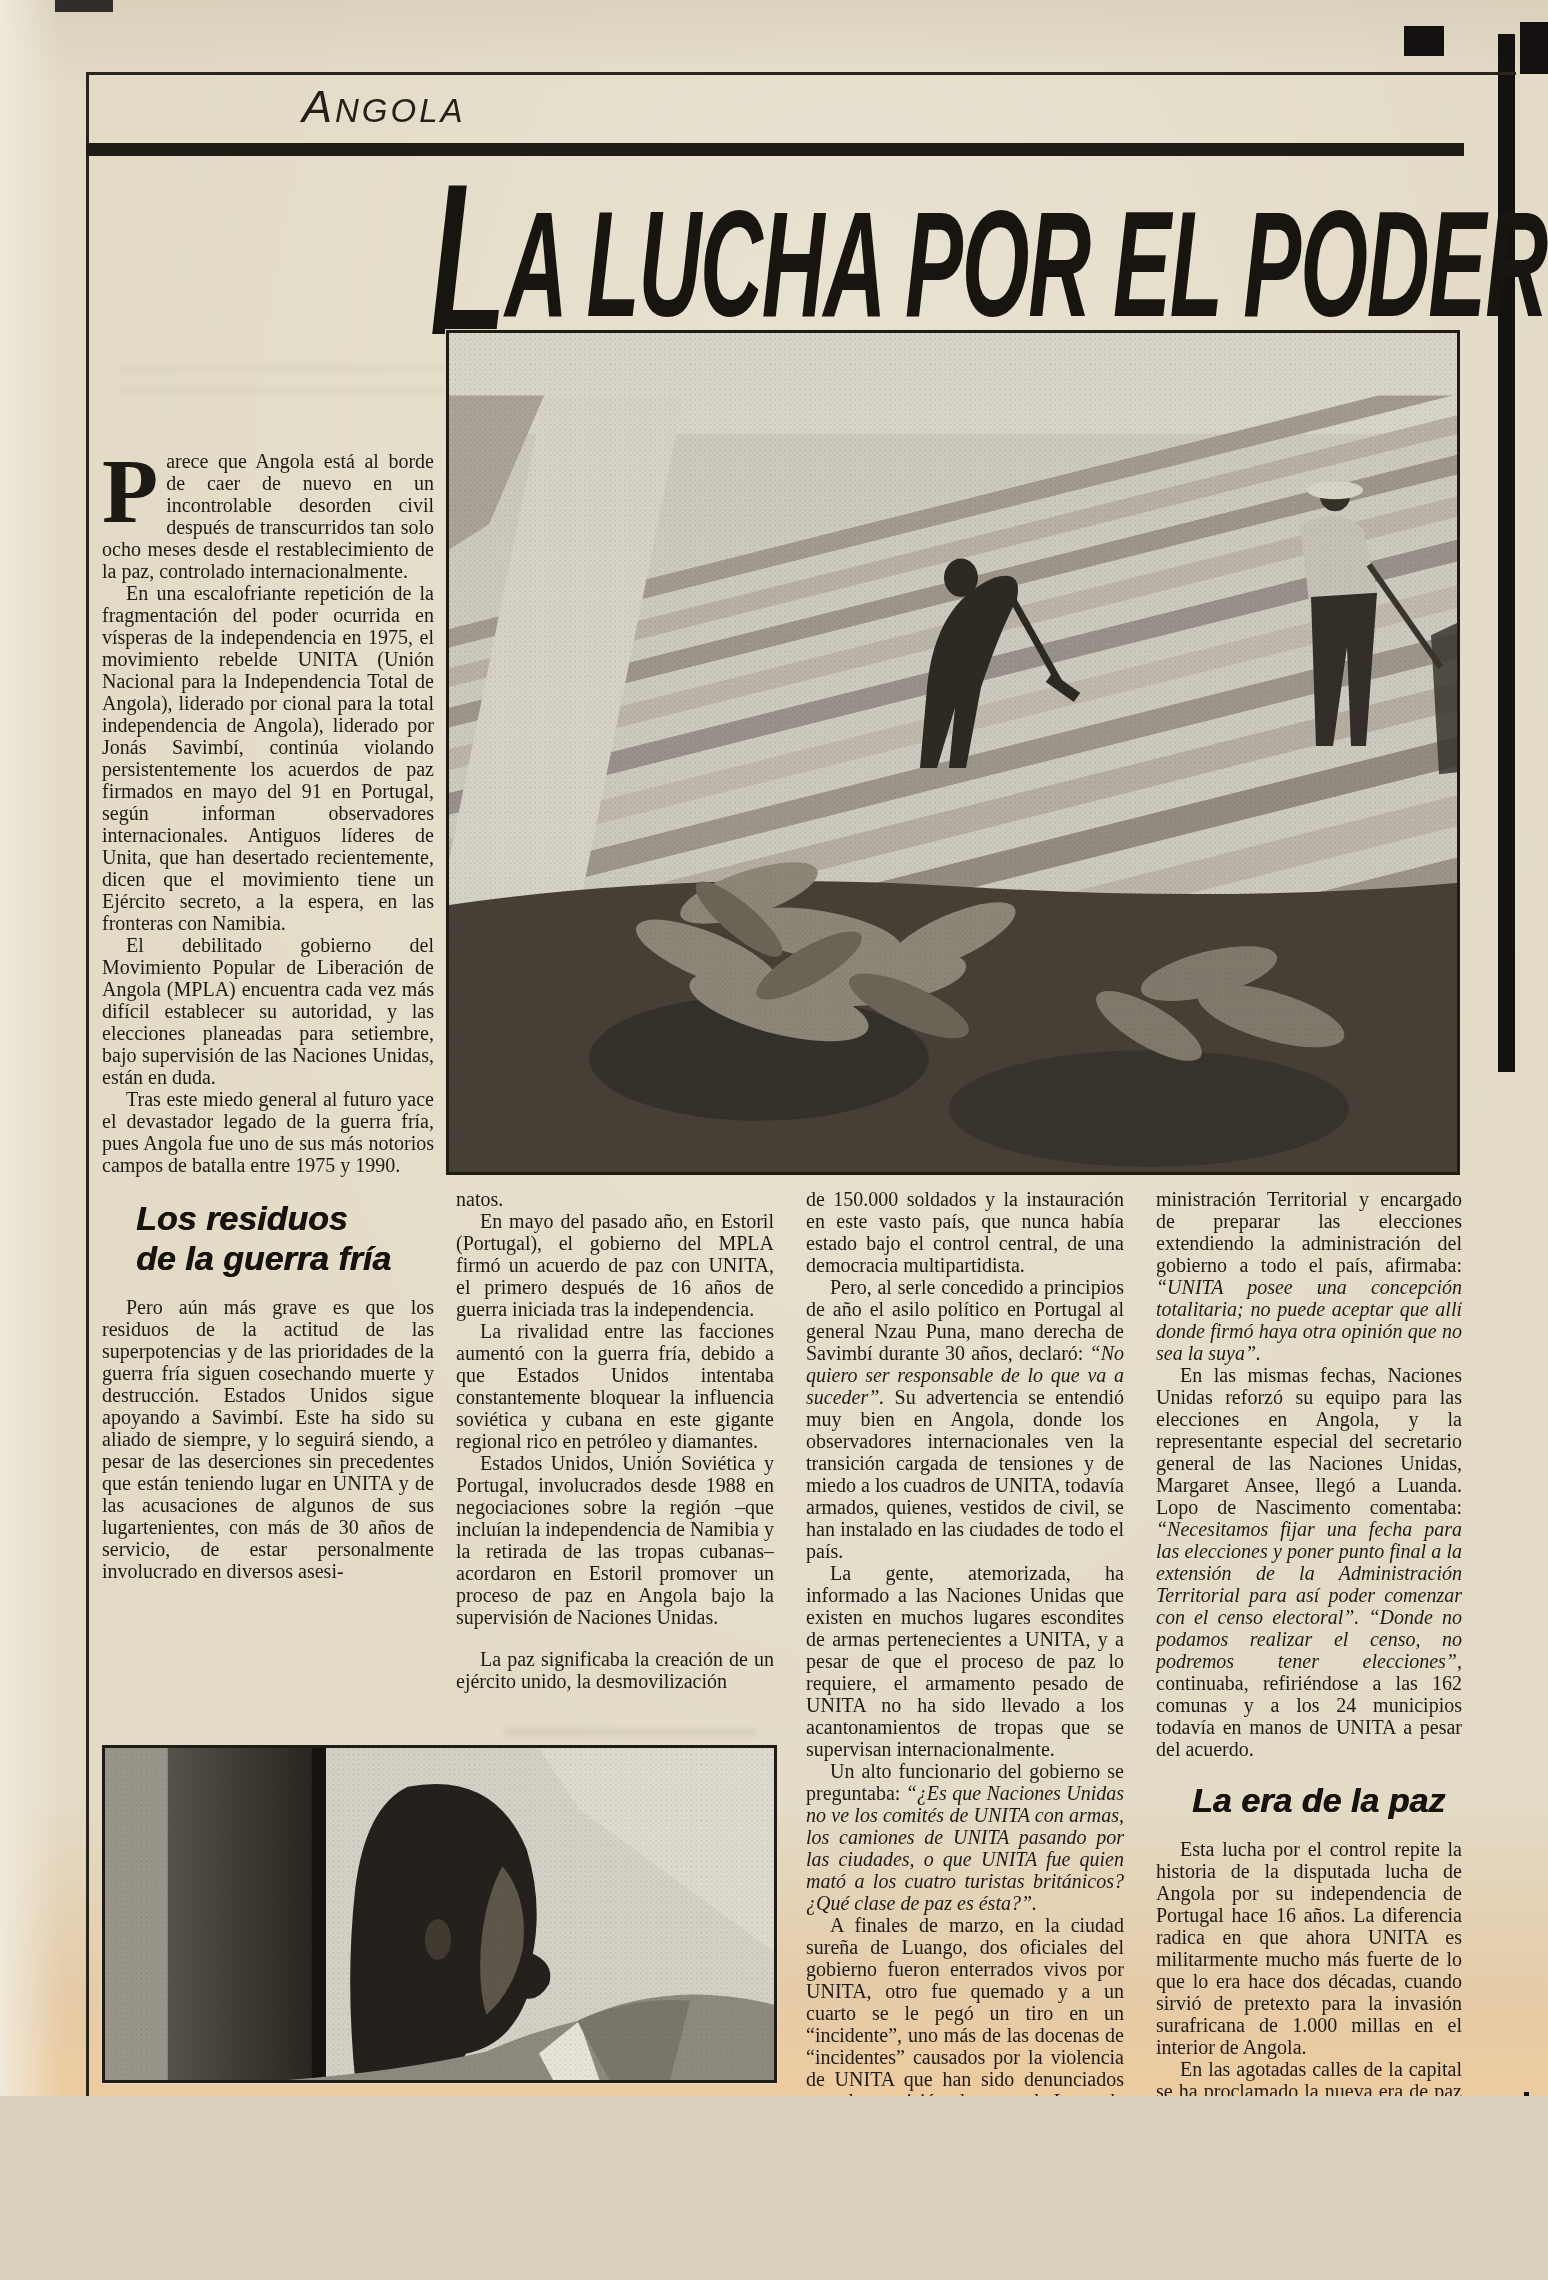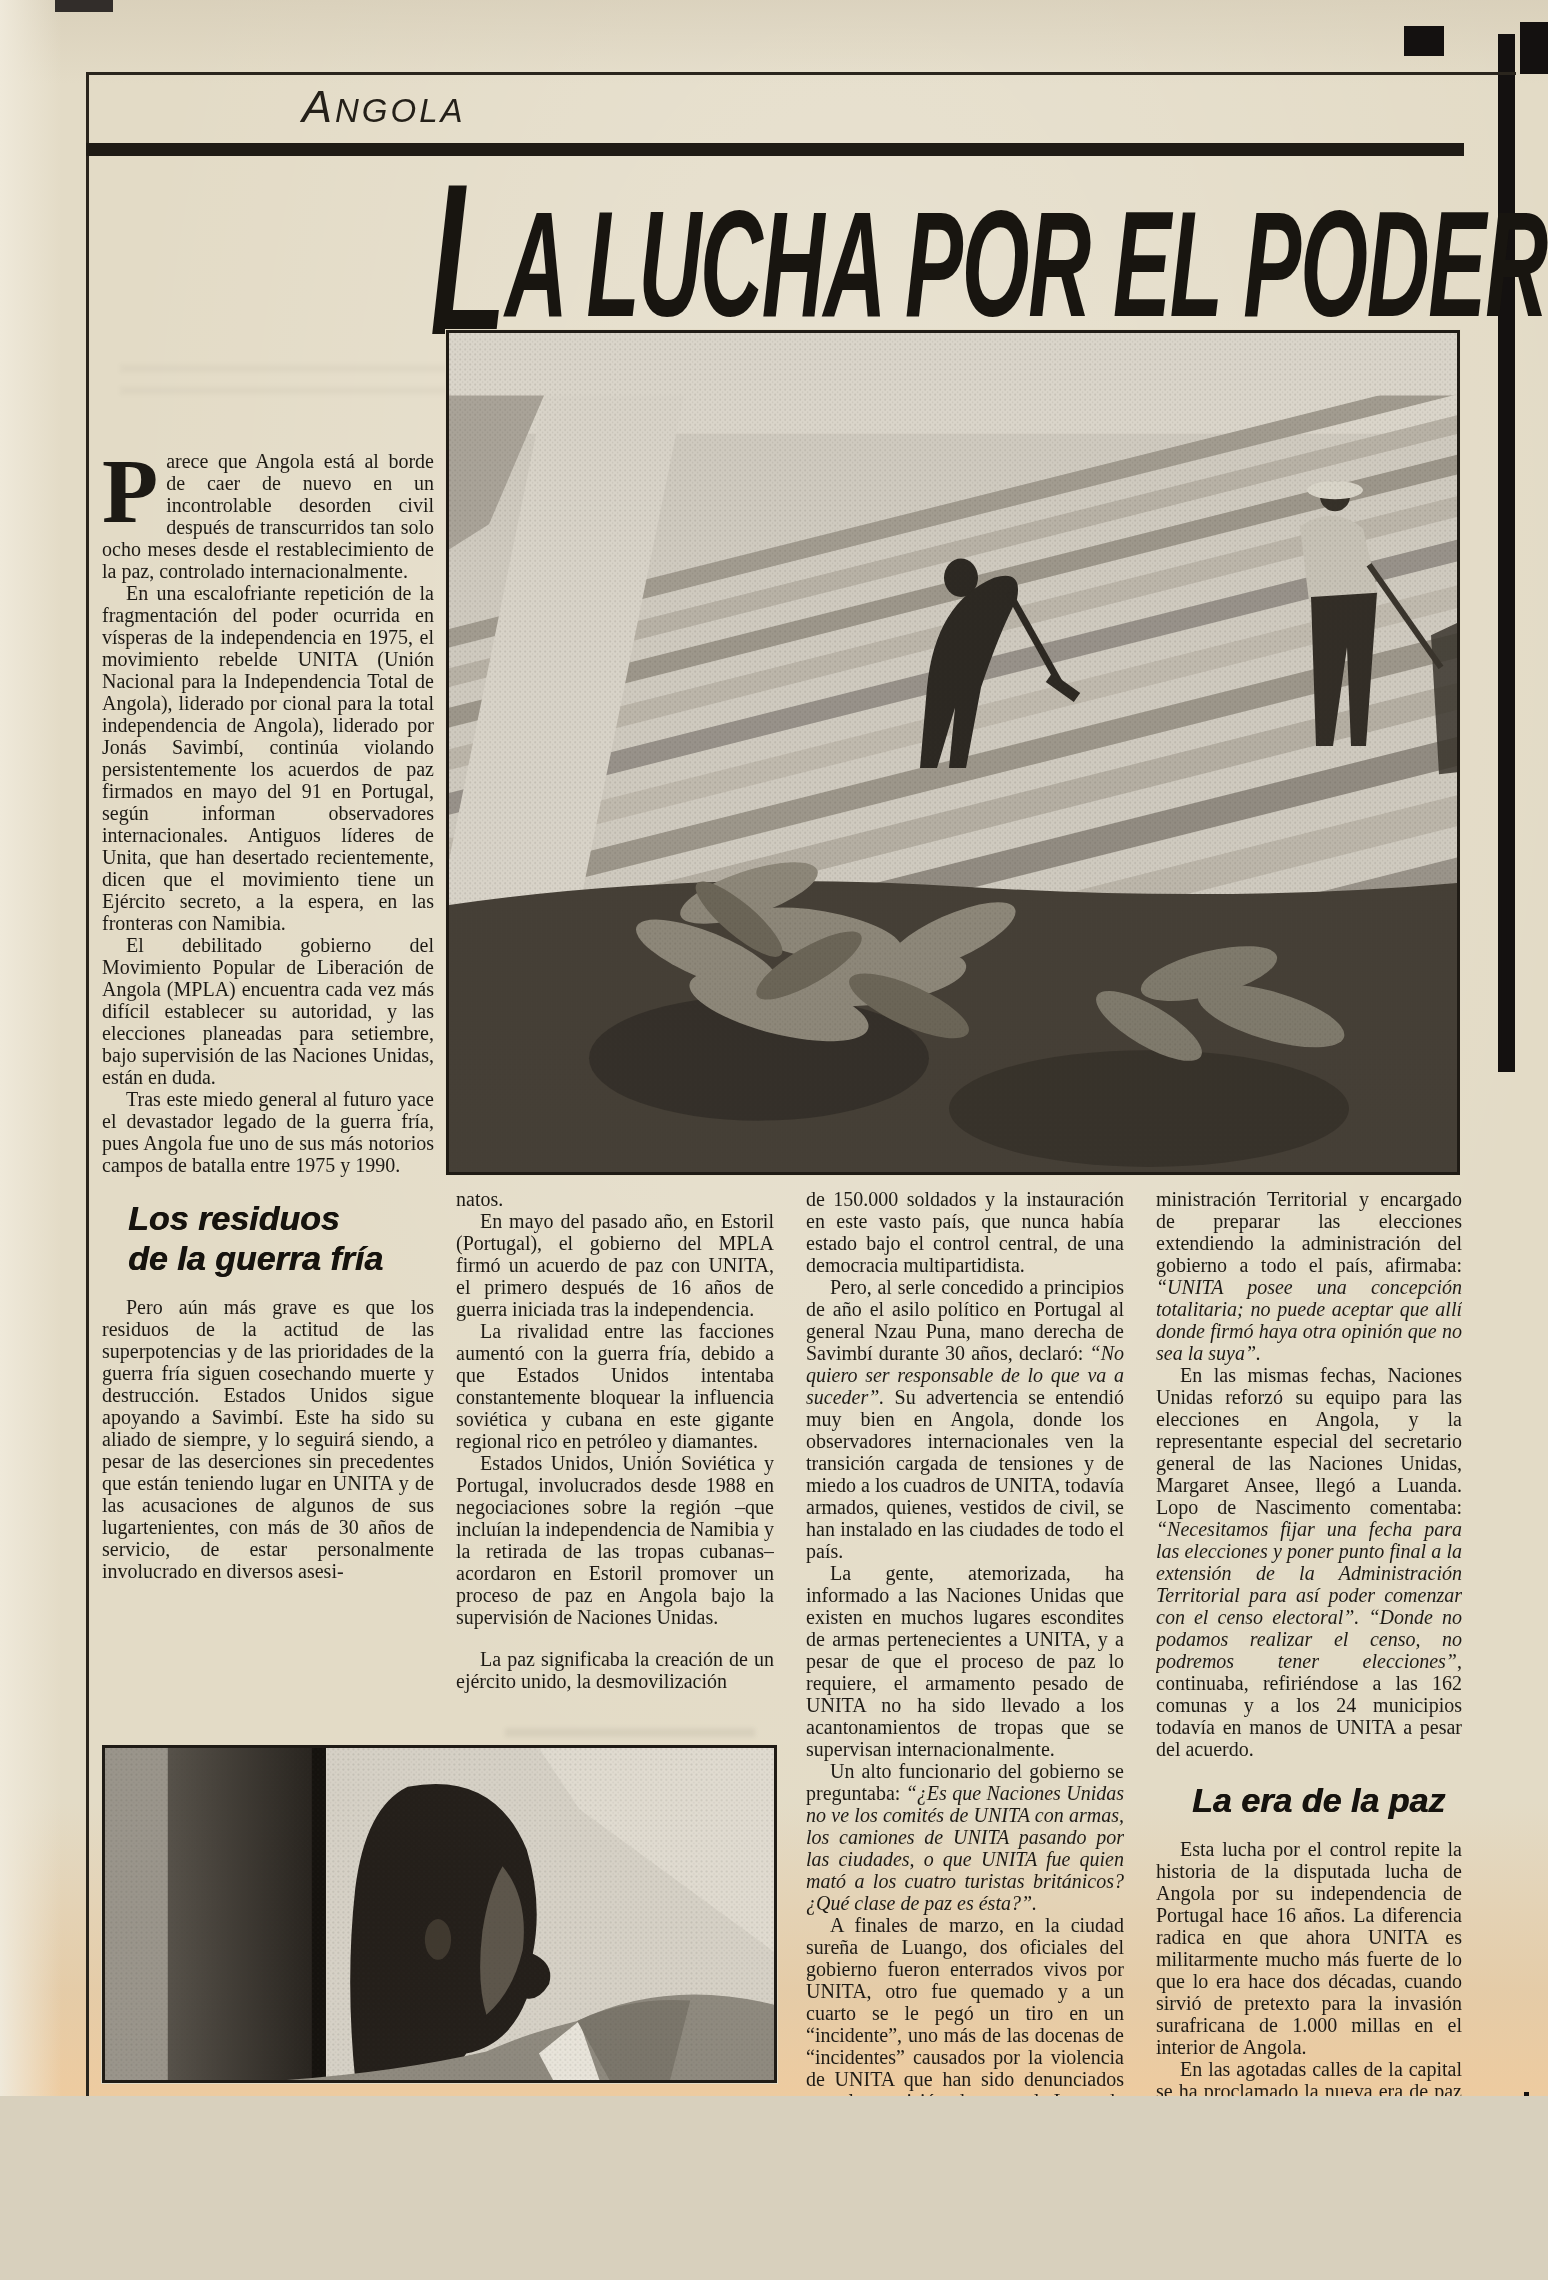--- a/index.html
+++ b/index.html
@@ -43,21 +43,21 @@
   .col p.no-indent{text-indent:0;}
   .col p.gap{margin-top:20px;}
   .it{font-style:italic;}
   .col1{left:102px;top:450px;width:332px;height:1290px;}
   .col2{left:456px;top:1188px;width:318px;height:592px;}
   .col3{left:806px;top:1188px;width:318px;height:945px;}
   .col4{left:1156px;top:1188px;width:306px;height:945px;}
   .dropcap{float:left;font-size:92px;line-height:74px;font-weight:700;
     padding:4px 8px 0 0;font-family:"Liberation Serif",serif;}
   .subhead{font-family:"Liberation Sans",sans-serif;font-weight:700;font-style:italic;
-    font-size:34px;line-height:1.18;margin:22px 0 18px 26px;text-align:left;color:#16130e;
+    font-size:34px;line-height:1.18;margin:22px 0 18px 34px;text-align:left;color:#16130e;
     text-shadow:.6px 0 0 #16130e;}
   .subhead span{display:block;}
   .col4 .subhead{margin:20px 0 18px 36px;}
   
   .bottom-rule{position:absolute;left:88px;top:2128px;width:1360px;height:3px;background:#262219;}
   .footer{position:absolute;left:0;top:2106px;width:1548px;text-align:center;}
   .footer-inner{display:inline-block;background:#e5ddc8;padding:0 24px;
     font-family:"Liberation Serif",serif;font-weight:700;font-size:30px;color:#1c1812;
     letter-spacing:1px;}
   .footer-inner .num{font-family:"DejaVu Sans",sans-serif;font-weight:700;font-size:27px;}

